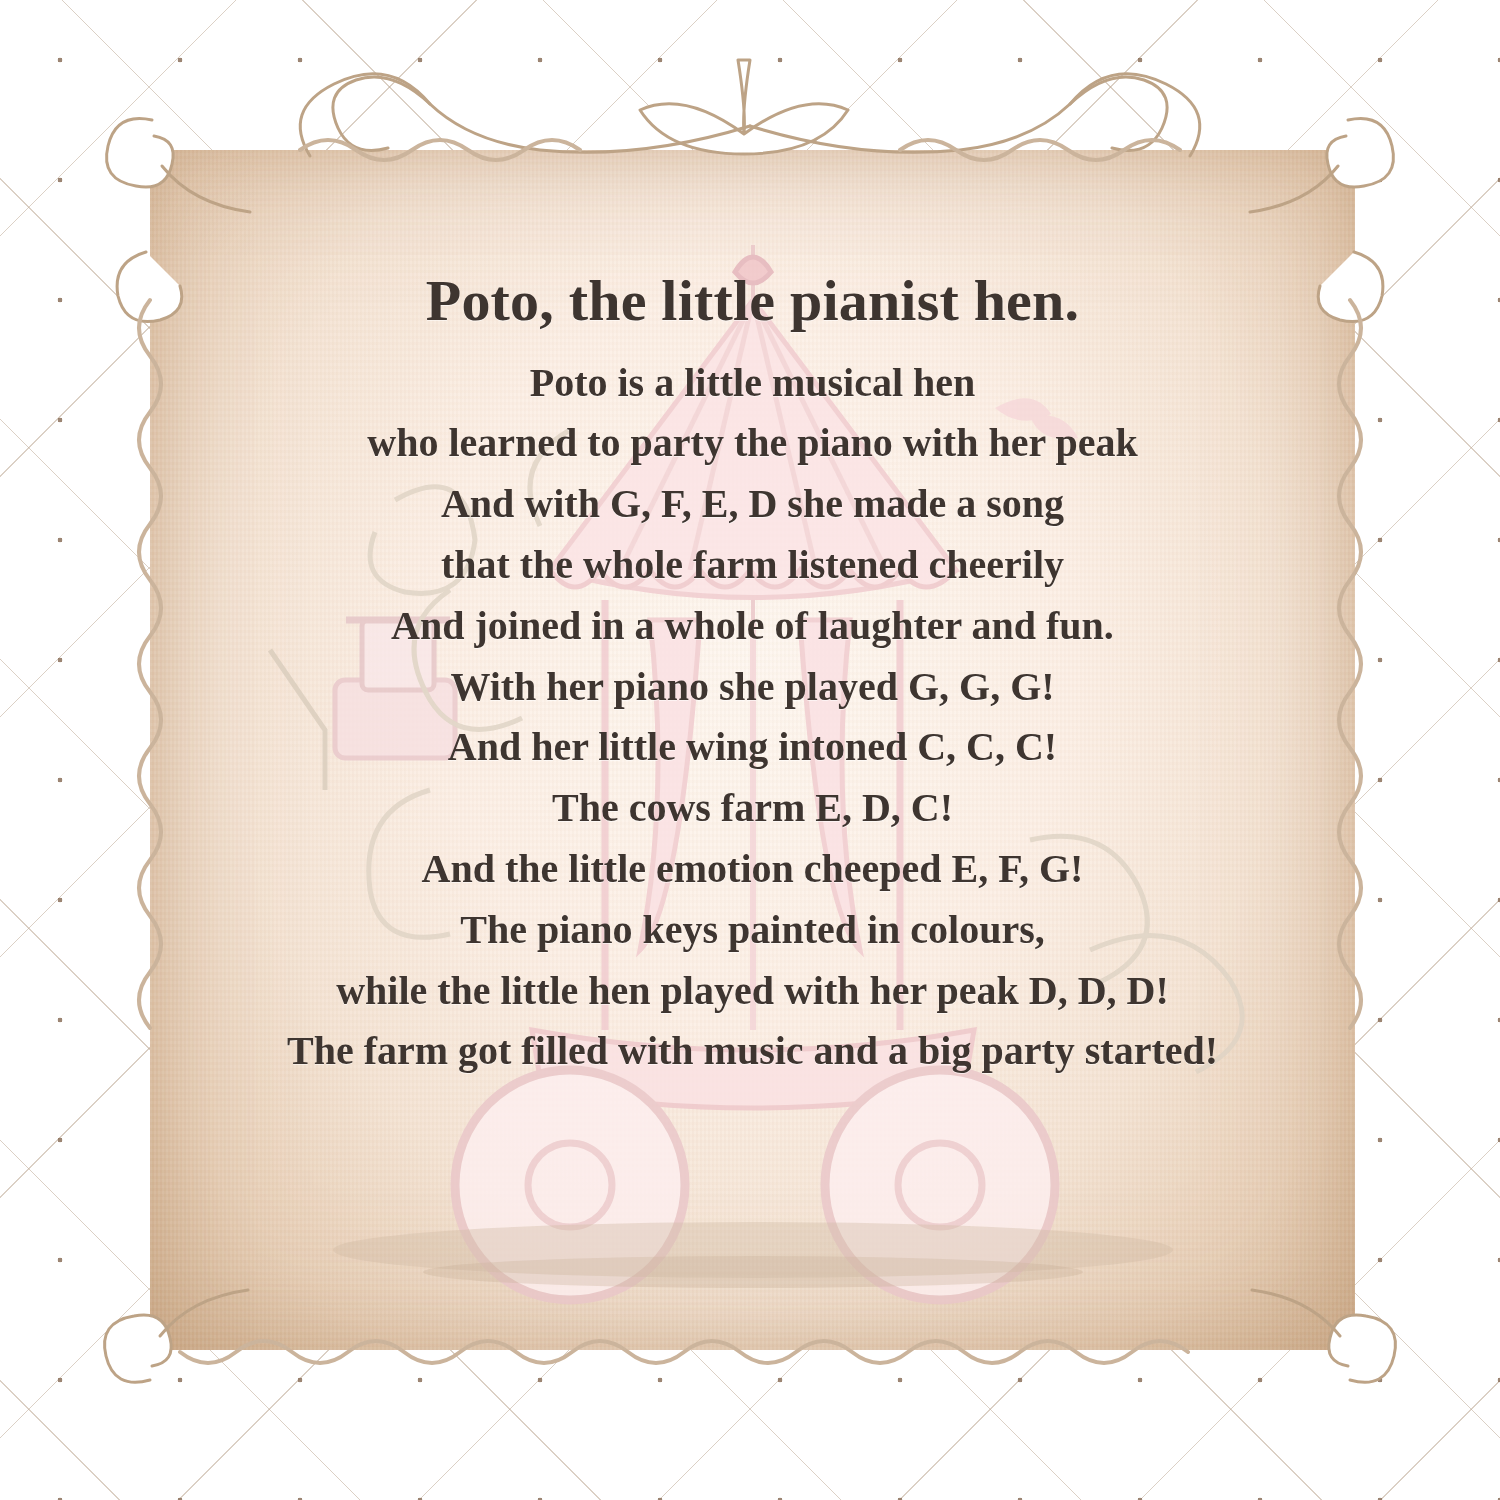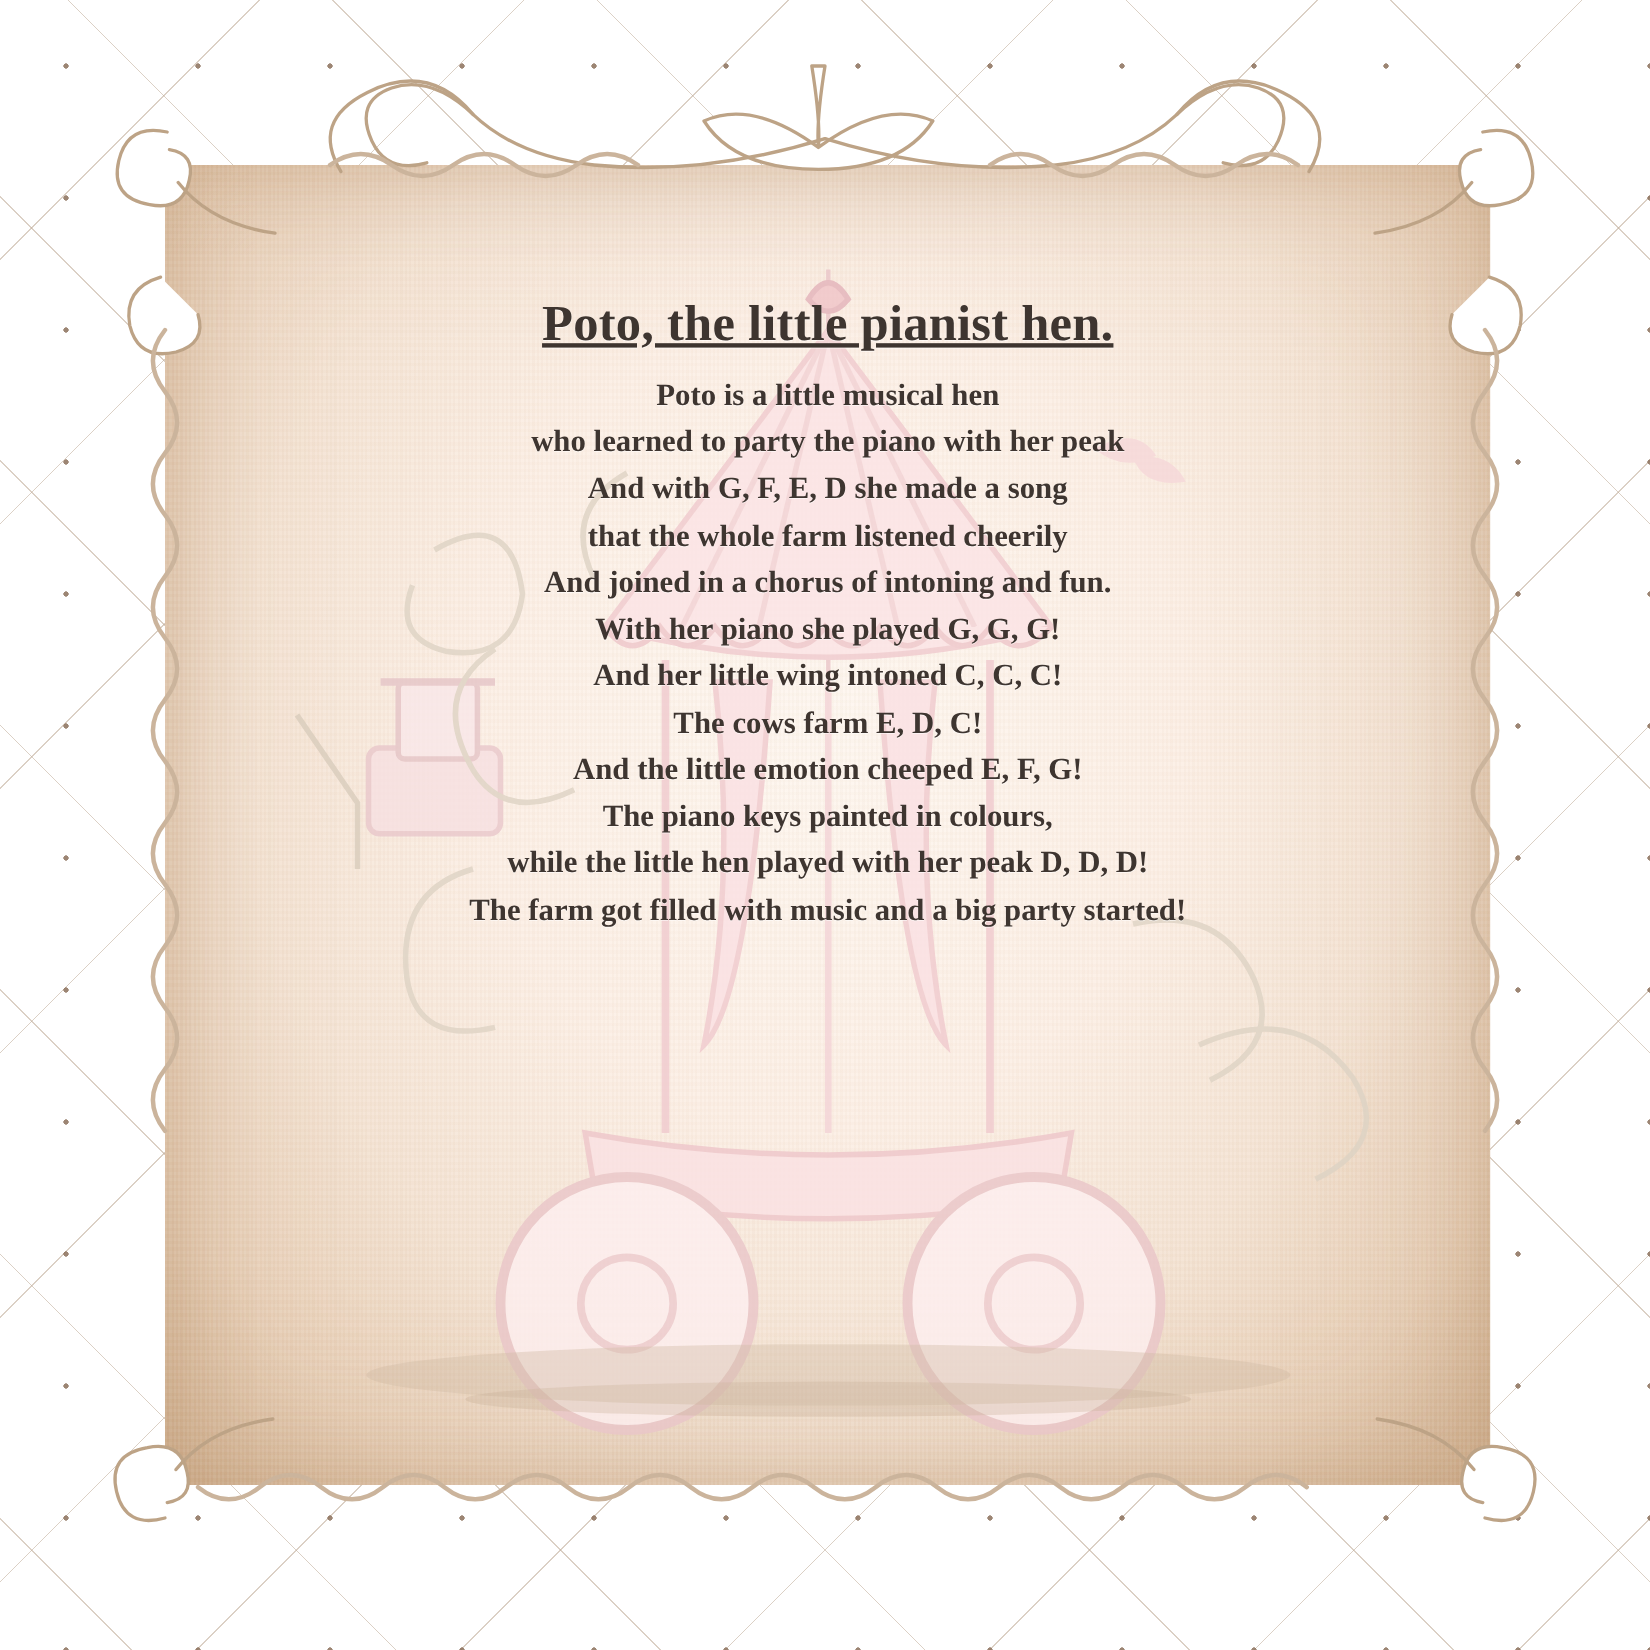--- a/index.html
+++ b/index.html
@@ -91,29 +91,28 @@
     position: absolute;
     left: 60px;
     top: 118px;
     width: 1085px;
     text-align: center;
     color: #3e3530;
     font-family: "Liberation Serif", serif;
     text-shadow: 0 1px 0 rgba(255,255,255,0.55);
   }
   .poem-title {
-    font-size: 46px;
+    font-size: 58px;
     font-weight: 700;
     letter-spacing: 0.2px;
     margin: 0 0 18px 0;
     line-height: 1.15;
-    text-decoration: underline;
   }
   .poem-line {
-    font-size: 28px;
+    font-size: 40px;
     font-weight: 700;
     line-height: 1.52;
     margin: 0;
     white-space: nowrap;
   }
 </style>
 </head>
 <body>
 
 <div class="page">
@@ -176,21 +175,21 @@
       <ellipse cx="603" cy="1100" rx="420" ry="28" fill="#cdb79f" opacity="0.40"></ellipse>
       <ellipse cx="603" cy="1122" rx="330" ry="16" fill="#c2a88e" opacity="0.32"></ellipse>
     </svg>
 
     <div class="poem">
       <h1 class="poem-title">Poto, the little pianist hen.</h1>
       <p class="poem-line">Poto is a little musical hen</p>
       <p class="poem-line">who learned to party the piano with her peak</p>
       <p class="poem-line">And with G, F, E, D she made a song</p>
       <p class="poem-line">that the whole farm listened cheerily</p>
-      <p class="poem-line">And joined in a chorus of intoning and fun.</p>
+      <p class="poem-line">And joined in a whole of laughter and fun.</p>
       <p class="poem-line">With her piano she played G, G, G!</p>
       <p class="poem-line">And her little wing intoned C, C, C!</p>
       <p class="poem-line">The cows farm E, D, C!</p>
       <p class="poem-line">And the little emotion cheeped E, F, G!</p>
       <p class="poem-line">The piano keys painted in colours,</p>
       <p class="poem-line">while the little hen played with her peak D, D, D!</p>
       <p class="poem-line">The farm got filled with music and a big party started!</p>
     </div>
   </div>
 

